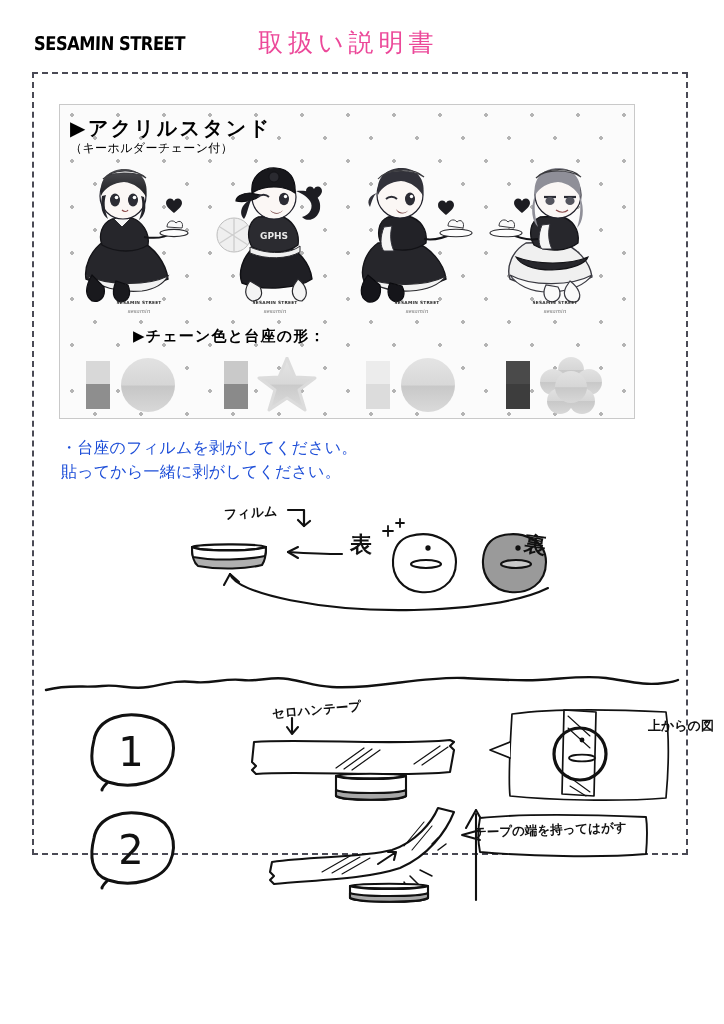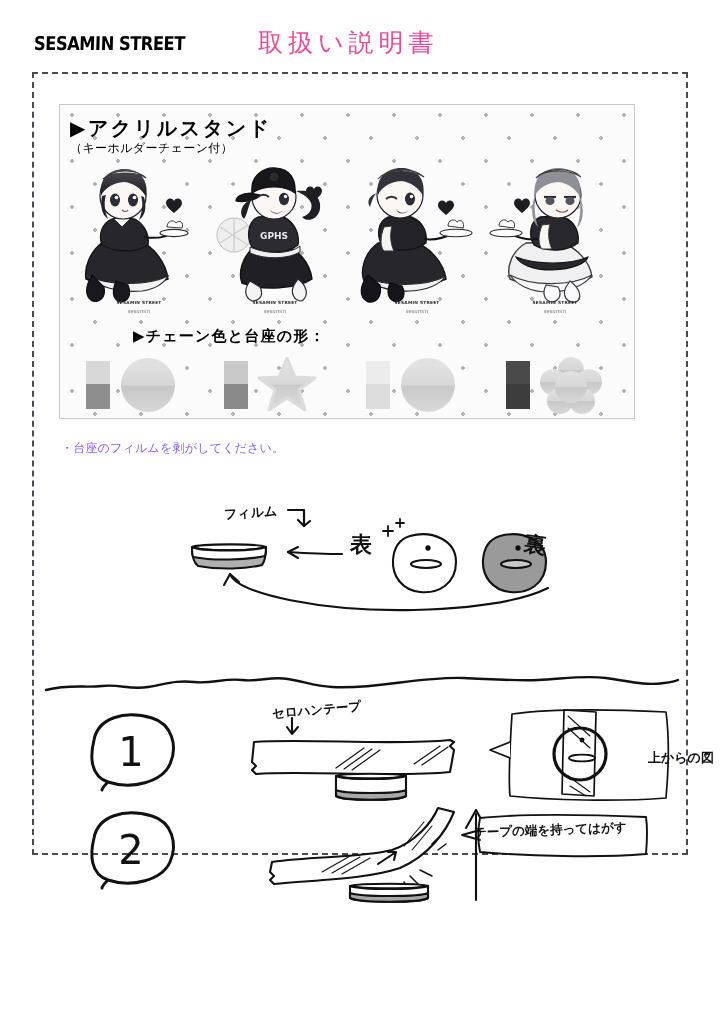--- a/index.html
+++ b/index.html
@@ -148,23 +148,23 @@
     width: 24px; height: 48px;
   }
   .base-shape { position: relative; }
 
   
   #instruction-text {
     position: absolute;
     left: 27px; top: 362px;
     width: 600px;
     font-family: "DejaVu Sans", sans-serif;
-    font-size: 12px;
+    font-size: 16px;
     line-height: 24px;
-    color: #8b5cf6;
+    color: #1d4ed8;
     letter-spacing: 0.2px;
   }
   #instruction-text div { white-space: nowrap; }
 
   
   #handdrawn-area {
     position: absolute;
     left: 0; top: 430px;
     width: 656px; height: 350px;
   }
@@ -414,20 +414,21 @@
             <circle cx="43" cy="45" r="13"></circle>
             <circle cx="32" cy="31" r="16"></circle>
           </g>
         </svg>
       </div>
     </div>
   </div>
 
   <div id="instruction-text">
     <div>・台座のフィルムを剥がしてください。</div>
+    <div>貼ってから一緒に剥がしてください。</div>
   </div>
 
   <div id="handdrawn-area">
 
     <svg class="sketch-svg" style="left:130px; top:10px" width="420" height="105" viewBox="0 0 420 105">
       <g fill="none" stroke="#111" stroke-width="2.1" stroke-linecap="round" stroke-linejoin="round">
 
         <path d="M28 33 C36 30 92 29 102 33 C94 37 38 38 28 33 Z" fill="#ffffff"></path>
 
         <path d="M28 33 C28 42 30 49 34 52 C56 56 82 55 98 51 C101 47 102 40 102 33
@@ -511,21 +512,21 @@
 
         <path d="M78 8 L110 10 L108 94 L76 92 Z" fill="#ffffff"></path>
         <path d="M82 14 L104 34 M82 26 L104 46" stroke-width="1.1"></path>
         <path d="M82 74 L104 90 M84 84 L100 94" stroke-width="1.1"></path>
 
         <circle cx="94" cy="52" r="26" stroke-width="3.2"></circle>
         <ellipse cx="96" cy="56" rx="13" ry="3.4"></ellipse>
         <circle cx="96" cy="38" r="1.6" fill="#111"></circle>
       </g>
     </svg>
-    <div class="hd-label" style="left:614px; top:212px; font-size:13px; font-weight:600; width:14px; line-height:19px; text-align:center;margin-top:32px;">上からの図</div>
+    <div class="hd-label" style="left:614px; top:212px; font-size:13px; font-weight:600; width:14px; line-height:19px; text-align:center;">上からの図</div>
 
     <svg class="sketch-svg" style="left:42px; top:298px" width="110" height="90" viewBox="0 0 110 90">
       <path d="M18 36 C22 14 48 6 76 14 C96 20 102 42 94 60 C86 78 56 86 32 78 C14 72 14 52 18 36 Z
                M32 78 C28 82 26 84 26 86" fill="none" stroke="#111" stroke-width="3" stroke-linecap="round" stroke-linejoin="round"></path>
       <text x="55" y="62" font-family="DejaVu Sans, sans-serif" font-size="40" fill="#111" text-anchor="middle">2</text>
     </svg>
 
     <svg class="sketch-svg" style="left:230px; top:296px" width="260" height="110" viewBox="0 0 260 110">
       <g fill="none" stroke="#111" stroke-width="2.1" stroke-linecap="round" stroke-linejoin="round">
 

